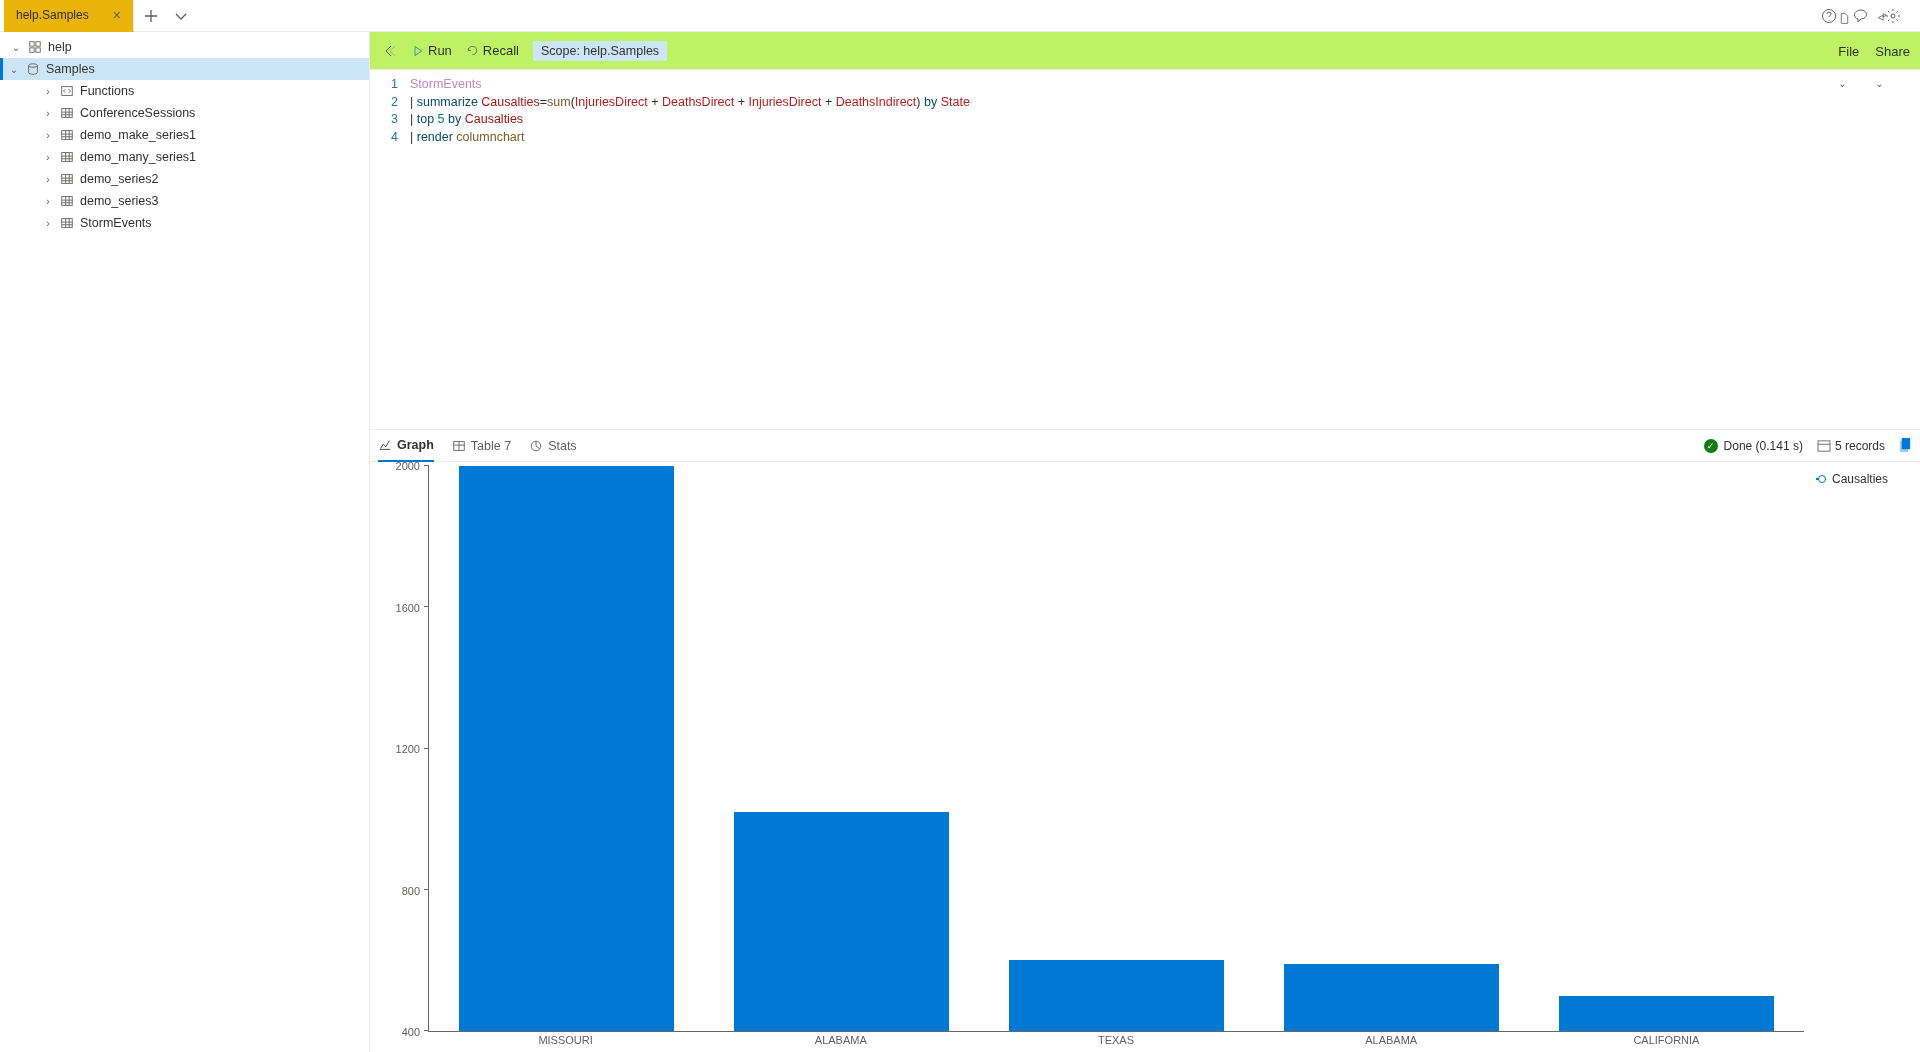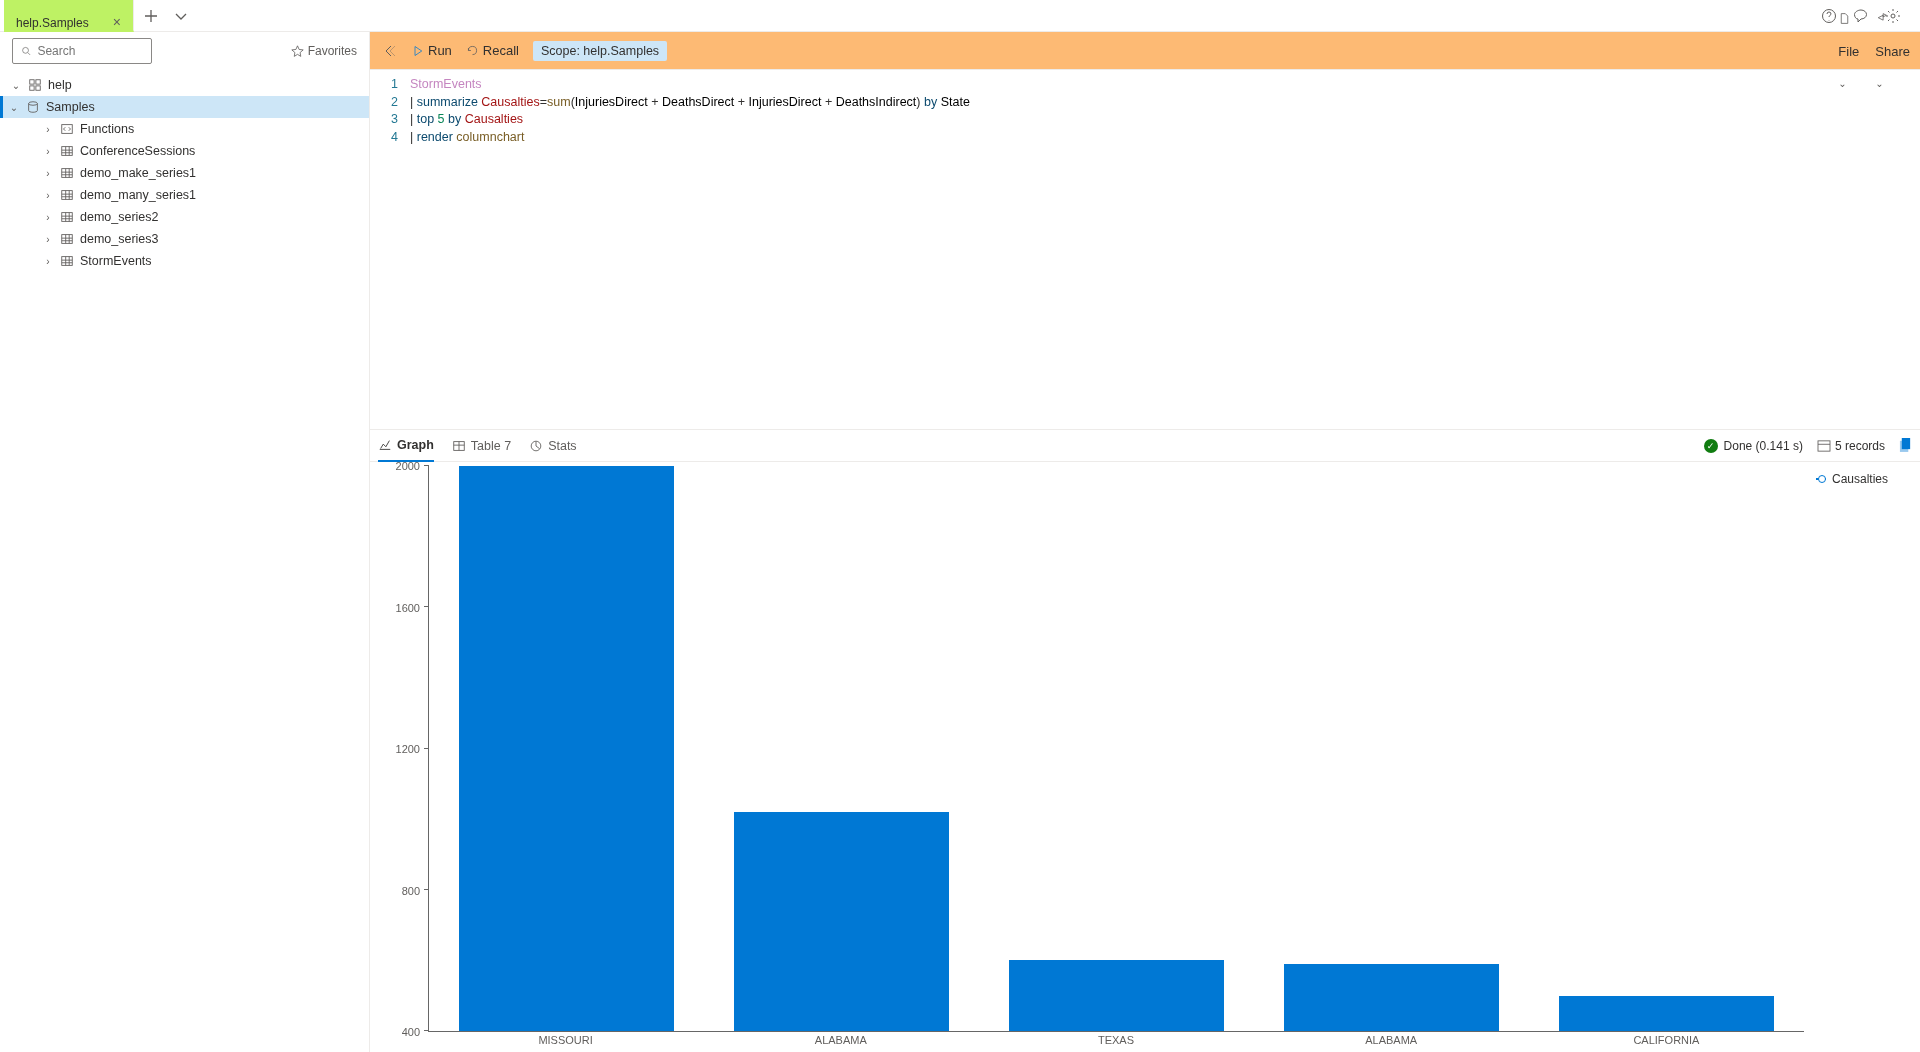--- a/index.html
+++ b/index.html
@@ -2,21 +2,21 @@
 <html><head>
 <meta charset="utf-8">
 <style>
 * { margin: 0; padding: 0; box-sizing: border-box; font-family: "Segoe UI", Arial, sans-serif; }
 body { background: #fff; color: #323130; font-size: 13px; overflow: hidden; }
 .app { display: flex; flex-direction: column; height: 100vh; width: 100vw; }
 
 
 .tab-strip { display: flex; align-items: center; height: 32px; border-bottom: 1px solid #edebe9; padding: 0 4px; }
 .tab { display: flex; align-items: center; gap: 8px; padding: 0 12px; height: 32px; background: #faf9f8; border-right: 1px solid #edebe9; border-bottom: 2px solid transparent; font-size: 12px; cursor: pointer; min-width: 130px; }
-.tab.active { background: #bef264; align-items: flex-end; }
+.tab.active { background: #eab308; }
 .tab .close { color: #605e5c; font-size: 14px; cursor: pointer; margin-left: auto; }
 .tab-strip .tab-actions { display:flex; align-items:center; gap:12px; padding:0 8px;}
 .tab-strip .spacer { flex: 1; }
 .header-icons { display:flex; gap:14px; padding-right:14px; align-items:center; }
 .icon-btn { color:#605e5c; cursor:pointer; display:inline-flex; align-items:center; justify-content:center; width:18px; height:18px; }
 .icon-btn svg { width:16px; height:16px; }
 
 
 .main { flex:1; display:flex; min-height:0; }
 .sidebar { width:370px; border-right:1px solid #edebe9; display:flex; flex-direction:column; }
@@ -32,40 +32,40 @@
 .tree-row.selected { background:#cde6f7; border-left:3px solid #0078d4; padding-left:5px;}
 .tree-chevron { width:12px; color:#605e5c; font-size:10px; display:inline-block; text-align:center;}
 .tree-icon { color:#605e5c; display:inline-flex; }
 .tree-icon svg { width:14px; height:14px; }
 .depth-0 { padding-left:10px; }
 .depth-1 { padding-left:26px; }
 .depth-2 { padding-left:42px; }
 
 
 .right { flex:1; display:flex; flex-direction:column; min-width:0; }
-.query-toolbar { display:flex; align-items:center; height:38px; border-bottom:1px solid #edebe9; padding:0 10px; gap:12px; background:#fdba74; }
+.query-toolbar { display:flex; align-items:center; height:38px; border-bottom:1px solid #edebe9; padding:0 10px; gap:12px; background:#bef264; }
 .qt-left { display:flex; align-items:center; gap:14px; }
 .qt-btn { display:flex; align-items:center; gap:4px; font-size:13px; color:#323130; cursor:pointer; }
 .qt-btn .tri { color:#0078d4; }
 .scope { background:#cde6f7; padding:3px 8px; border-radius:2px; font-size:12.5px; }
 .qt-right { margin-left:auto; display:flex; align-items:center; gap:16px; }
 .drop { display:flex; align-items:flex-start; gap:19px; font-size:13px; cursor:pointer;flex-direction:column; }
 .drop .chev { font-size:10px; color:#605e5c; }
 
 
 .editor { flex:0 0 auto; border-bottom:1px solid #edebe9; padding:6px 0; font-family:Consolas,monospace; font-size:12.5px; line-height:1.4; min-height:360px; }
 .code-line { display:flex; }
 .gutter { width:40px; text-align:right; padding-right:12px; color:#237893; user-select:none; }
 .code { white-space:pre; }
 .kw-table { color:#c586c0; }
 .kw-op { color:#0c4a6e; }
 .kw-num { color:#098658; }
 .kw-ident { color:#a31515; }
 .kw-func { color:#795e26; }
-.kw-col { color:#000000;text-align:center; }
+.kw-col { color:#b91c1c;text-align:center; }
 
 
 .result-tabs { display:flex; align-items:center; height:32px; border-bottom:1px solid #edebe9; padding:0 8px; gap:18px; }
 .rtab { display:flex; align-items:center; gap:5px; font-size:12.5px; color:#605e5c; cursor:pointer; height:32px; }
 .rtab.active { color:#323130; font-weight:600; border-bottom:2px solid #0078d4; }
 .rtab svg { width:14px; height:14px; }
 .result-status { margin-left:auto; display:flex; align-items:center; gap:14px; font-size:12px; }
 .status-dot { width:14px; height:14px; border-radius:50%; background:#107c10; display:inline-flex; align-items:center; justify-content:center; color:#fff; font-size:9px; }
 .rec-badge { display:flex; align-items:center; gap:4px; }
 .copy-icon { color:#0078d4; cursor:pointer; }
@@ -127,35 +127,20 @@
             <circle cx="8" cy="8" r="2" stroke="currentColor" fill="none"></circle>
             <path d="M8 1v2M8 13v2M1 8h2M13 8h2M3 3l1.5 1.5M11.5 11.5L13 13M13 3l-1.5 1.5M4.5 11.5L3 13" stroke="currentColor"></path>
           </svg>
       </span>
     </div>
   </div>
 
   <div class="main">
 
     <div class="sidebar">
-      <div class="search-row">
-        <div class="search-box">
-          <svg width="12" height="12" viewBox="0 0 16 16">
-              <circle cx="7" cy="7" r="4.5" stroke="#605e5c" fill="none"></circle>
-              <line x1="11" y1="11" x2="14" y2="14" stroke="#605e5c"></line>
-            </svg>
-          <input placeholder="Search" style="">
-        </div>
-        <div class="favorites">
-          <svg width="13" height="13" viewBox="0 0 16 16">
-              <path d="M8 1l2 4.5 5 .5-3.8 3.3L12 14 8 11.5 4 14l.8-4.7L1 6l5-.5z" stroke="#605e5c" fill="none"></path>
-            </svg>
-          <span>Favorites</span>
-        </div>
-      </div>
       <div class="tree" id="tree">
           <div class="tree-row depth-0">
             <span class="tree-chevron">⌄</span>
             <span class="tree-icon">
               <svg viewBox="0 0 16 16">
                 <rect x="2" y="2" width="5" height="5" stroke="currentColor" fill="none"></rect>
                 <rect x="9" y="2" width="5" height="5" stroke="currentColor" fill="none"></rect>
                 <rect x="2" y="9" width="5" height="5" stroke="currentColor" fill="none"></rect>
                 <rect x="9" y="9" width="5" height="5" stroke="currentColor" fill="none"></rect>
               </svg>

